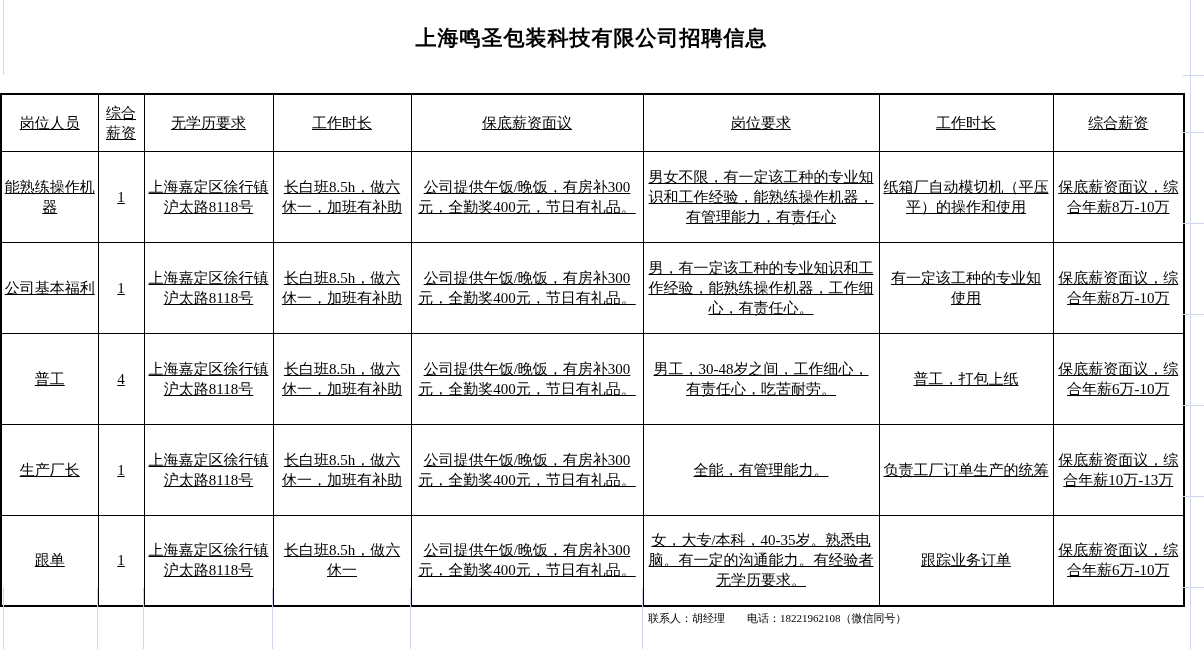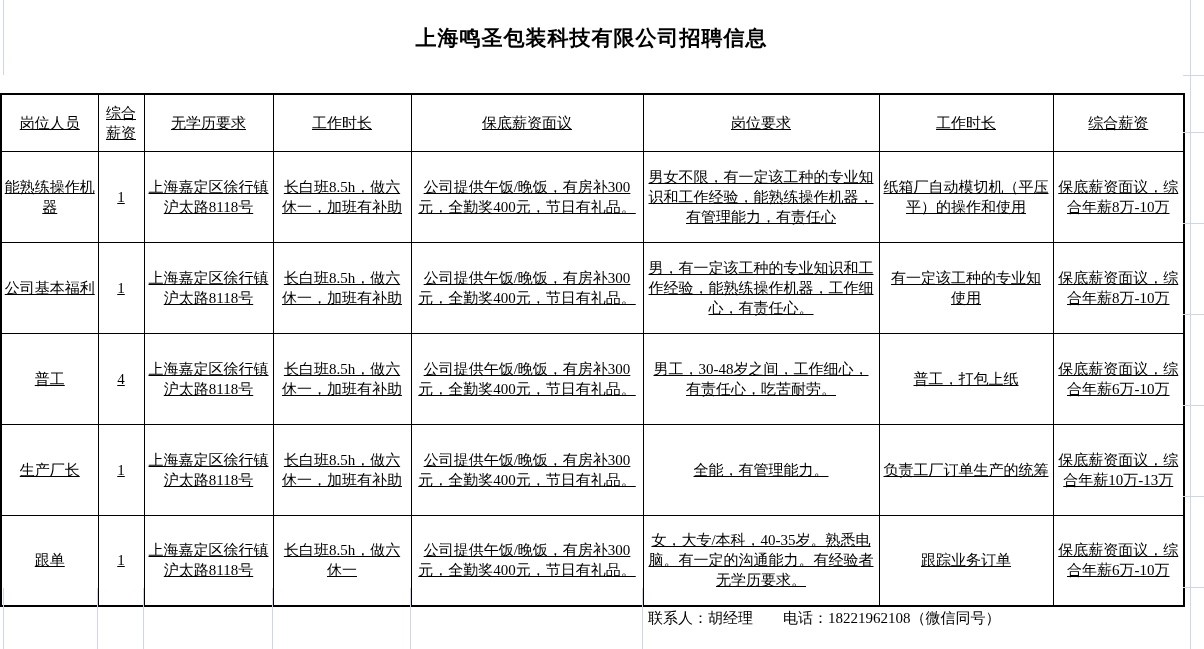--- a/index.html
+++ b/index.html
@@ -32,21 +32,21 @@
     padding:1px 2px;
     box-sizing:border-box;
     overflow:hidden;
   }
   table.jobs{border:2px solid #000;}
   table.jobs tr.hdr{height:57px;}
   table.jobs tr.datarow{height:91px;}
   .footer{
     position:absolute;left:648px;top:587px;height:62px;
     display:flex;align-items:center;
-    font-size:15px;white-space:pre;
+    font-size:11px;white-space:pre;
   }
   .gl{position:absolute;background:#ced6ea;}
   .glv{width:1px;}
   .glh{height:1px;}
 </style>
 </head>
 <body>
 
 <div class="sheet">
 

